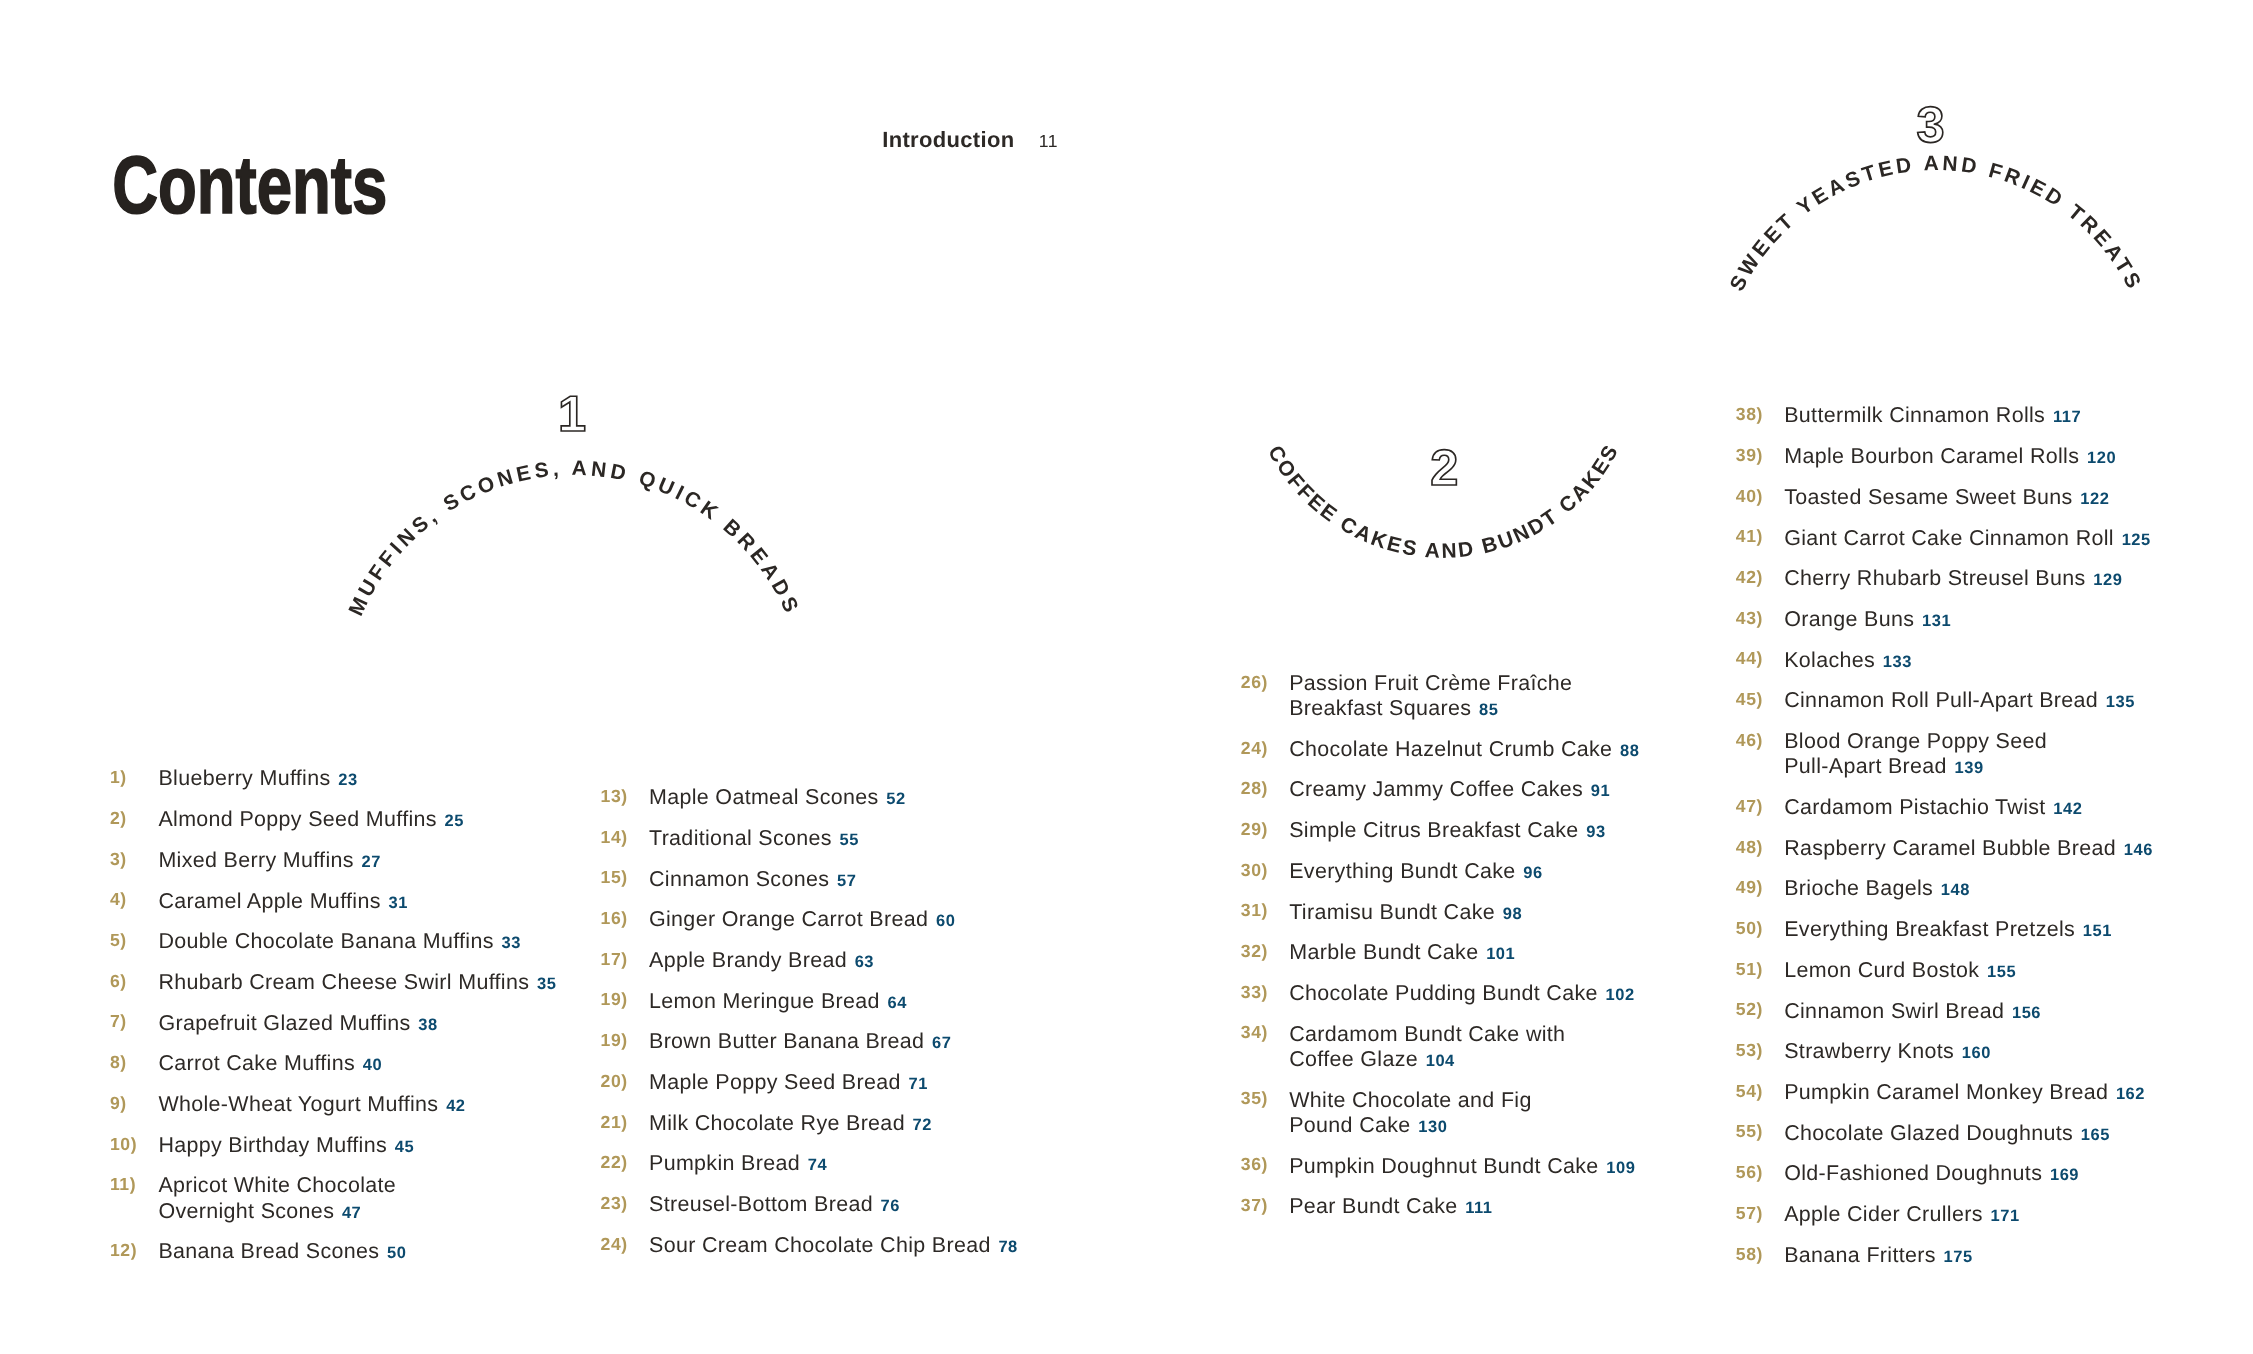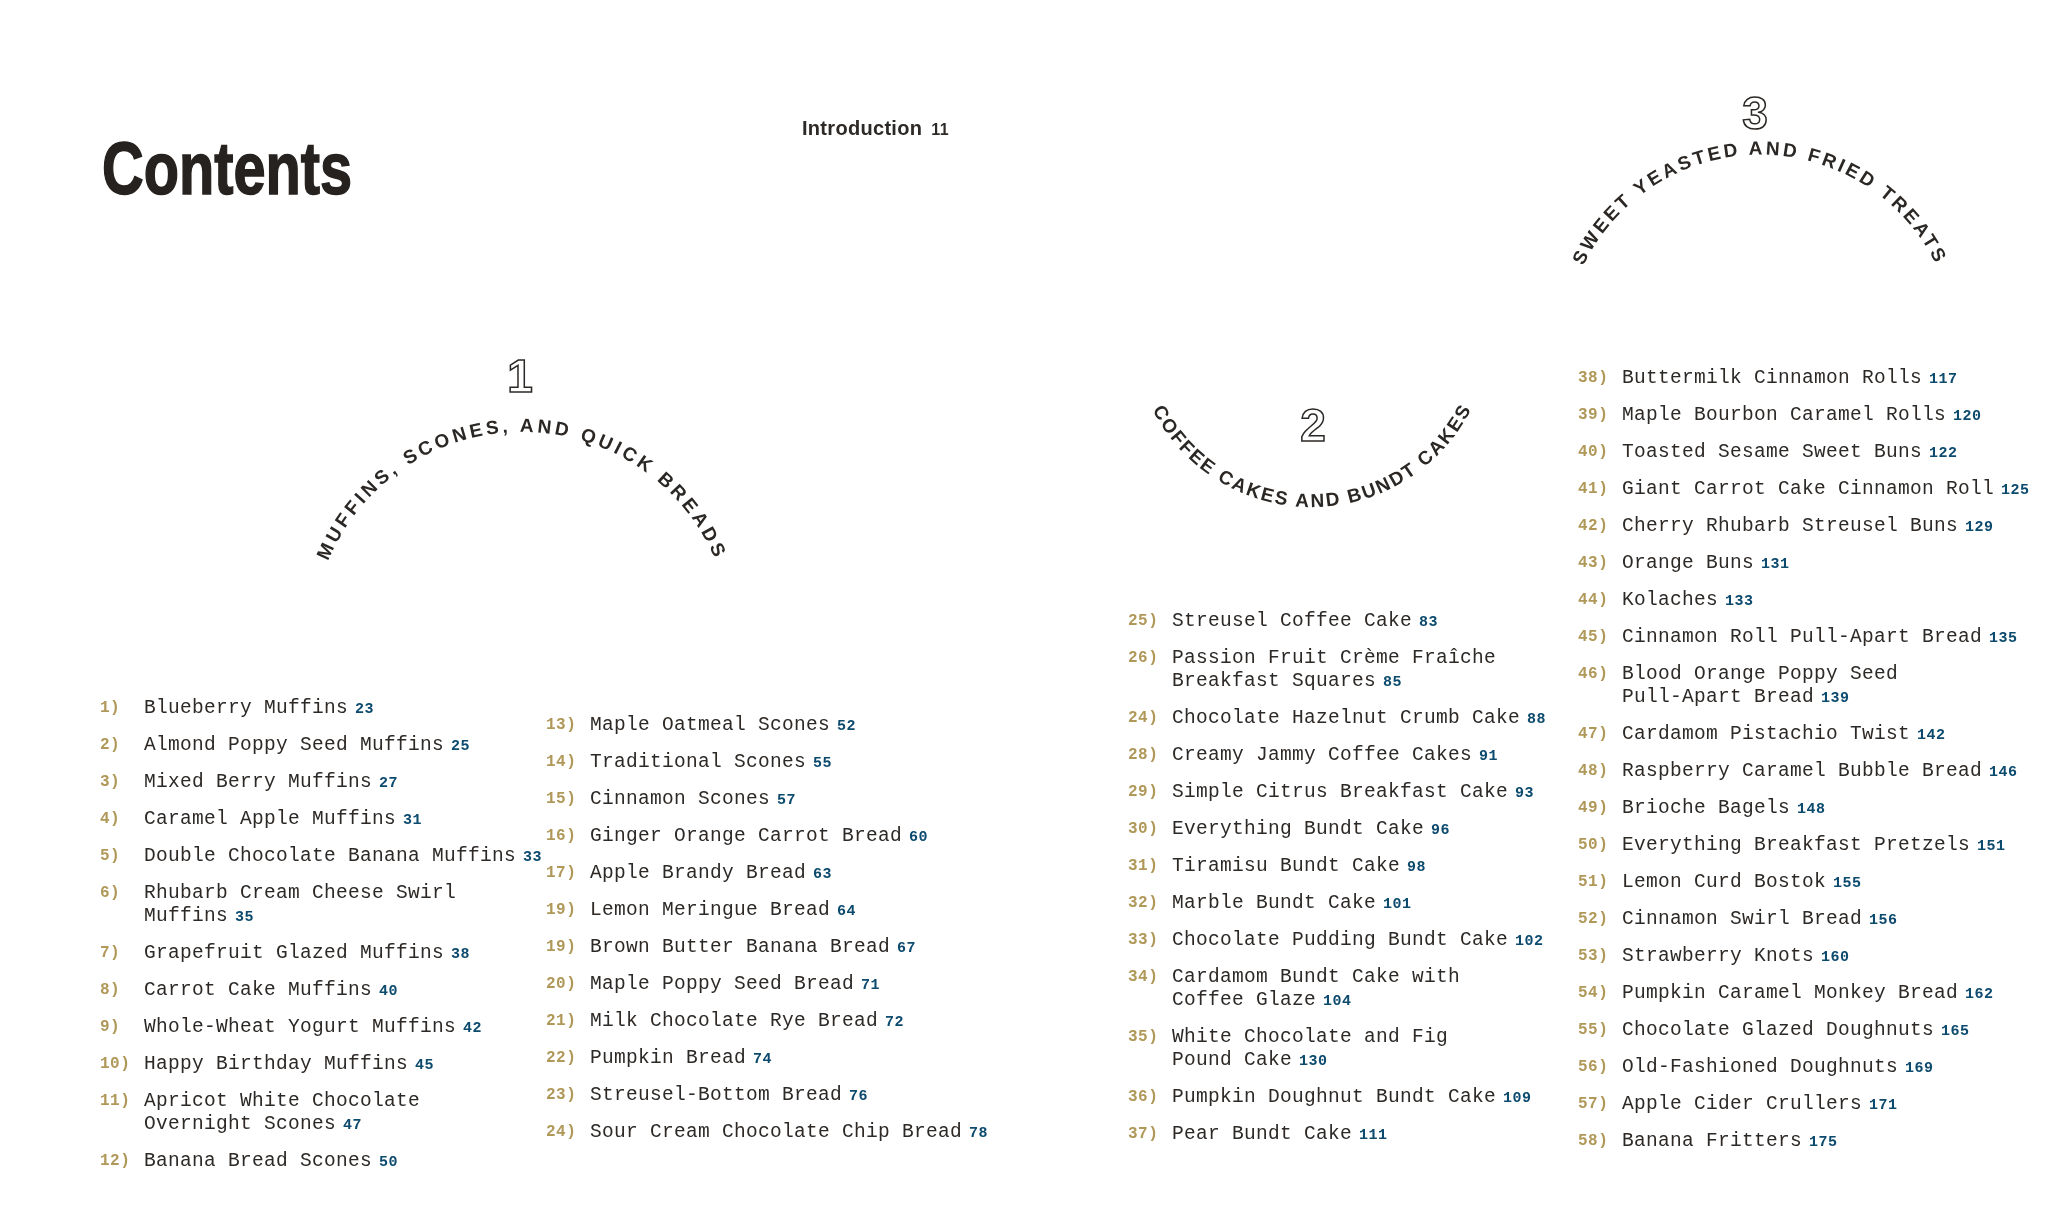--- a/index.html
+++ b/index.html
@@ -24,41 +24,41 @@
   }
   
   .intro{
     position:absolute;left:802px;top:117px;
     font-size:20px;font-weight:700;
     letter-spacing:0.3px;
     color:#2d2926;
     white-space:nowrap;
   }
   .intro .intro-page{
-    font-size:16px;font-weight:700;margin-left:9px;letter-spacing:0.5px;
+    font-size:16px;font-weight:400;margin-left:22px;letter-spacing:0.5px;
   }
   
   svg.decor{position:absolute;left:0;top:0;}
   .chapter-num{
     font-family:"Liberation Sans", sans-serif;
     font-size:46px;font-weight:700;
     fill:#ffffff;stroke:#2b2724;stroke-width:1.5px;
     text-anchor:middle;
   }
   .arc-text{
     font-family:"Liberation Sans", sans-serif;
     font-size:19px;font-weight:700;
     fill:#2b2724;
   }
   #arcText1{letter-spacing:3.5px;}
   #arcText2{letter-spacing:2px;}
   #arcText3{letter-spacing:3px;}
   
   .col{position:absolute;width:470px;}
-  .toc-item{display:flex;margin-bottom:13px;font-family:Liberation Mono, monospace;}
+  .toc-item{display:flex;margin-bottom:13px;}
   .item-num{
     flex:none;width:44px;
     padding-top:2px;
     font-size:16px;font-weight:700;
     color:#b09859;
     letter-spacing:0.5px;
   }
   .item-text{
     font-size:19.5px;line-height:23px;
     font-weight:500;
@@ -201,24 +201,20 @@
         <span class="item-num">23)</span>
         <span class="item-text">Streusel-Bottom Bread<span class="item-page">76</span></span>
       </div>
       <div class="toc-item">
         <span class="item-num">24)</span>
         <span class="item-text">Sour Cream Chocolate Chip Bread<span class="item-page">78</span></span>
       </div>
     </div>
   <div class="col" style="left:1128px;top:610px;">
       <div class="toc-item">
-        <span class="item-num">25)</span>
-        <span class="item-text">Streusel Coffee Cake<span class="item-page">83</span></span>
-      </div>
-      <div class="toc-item">
         <span class="item-num">26)</span>
         <span class="item-text">Passion Fruit Crème Fraîche<br>Breakfast Squares<span class="item-page">85</span></span>
       </div>
       <div class="toc-item">
         <span class="item-num">24)</span>
         <span class="item-text">Chocolate Hazelnut Crumb Cake<span class="item-page">88</span></span>
       </div>
       <div class="toc-item">
         <span class="item-num">28)</span>
         <span class="item-text">Creamy Jammy Coffee Cakes<span class="item-page">91</span></span>

